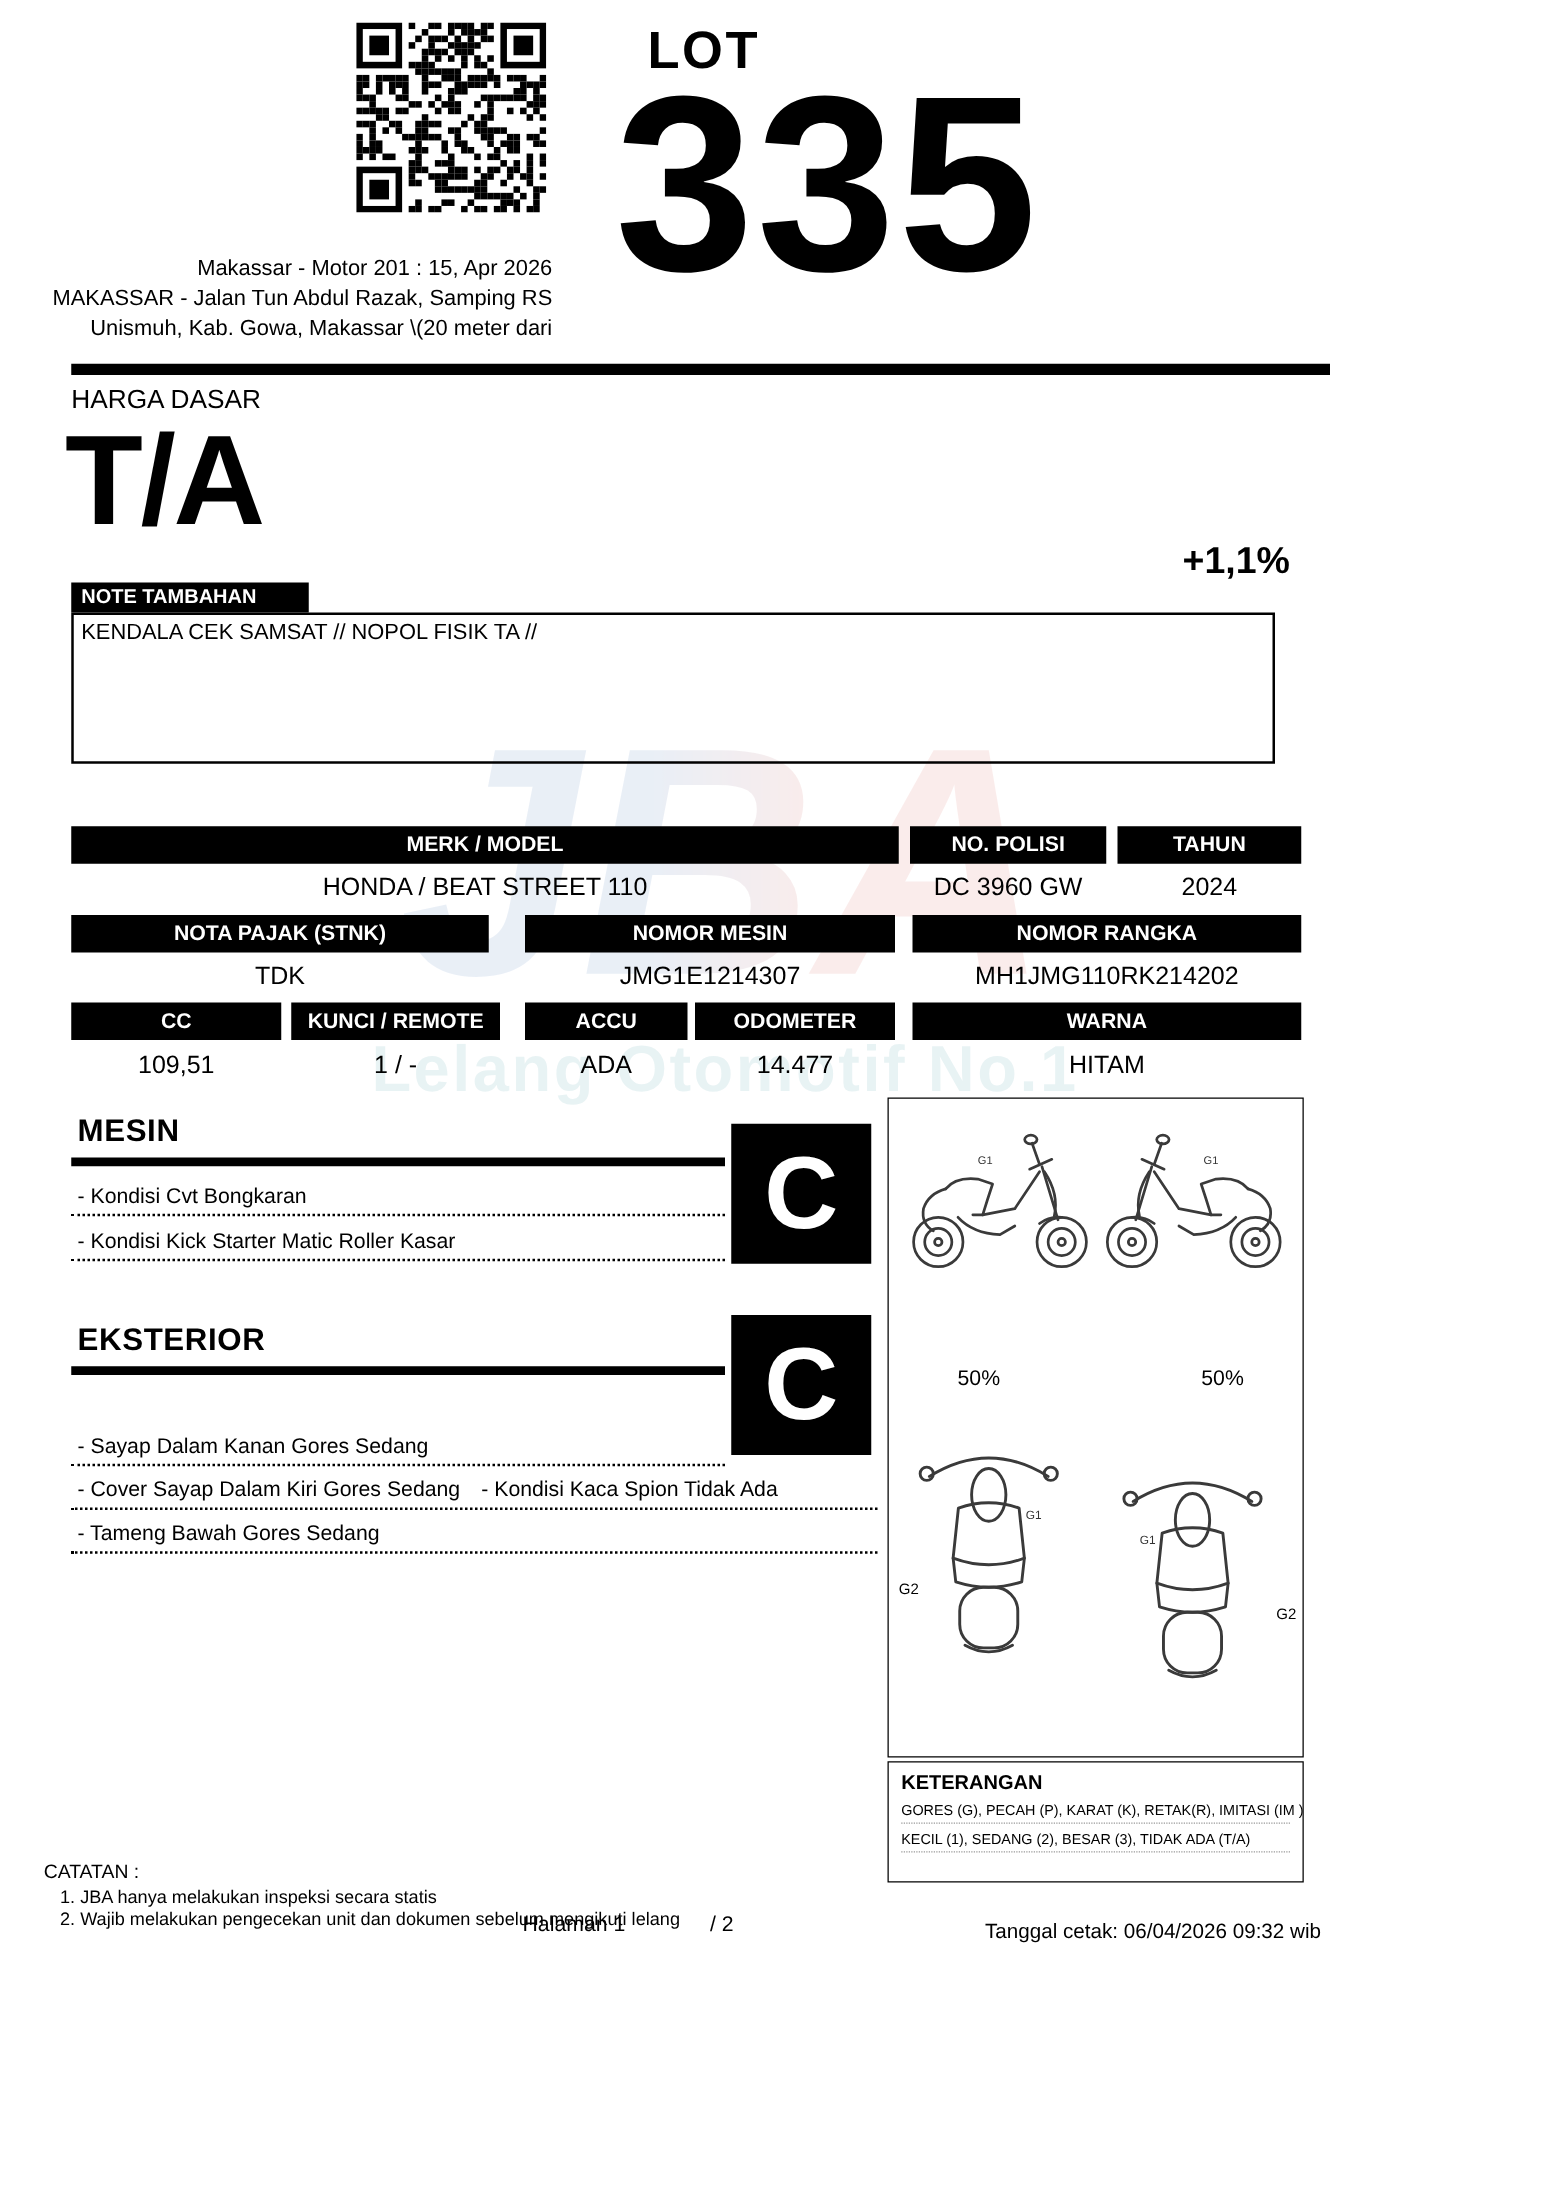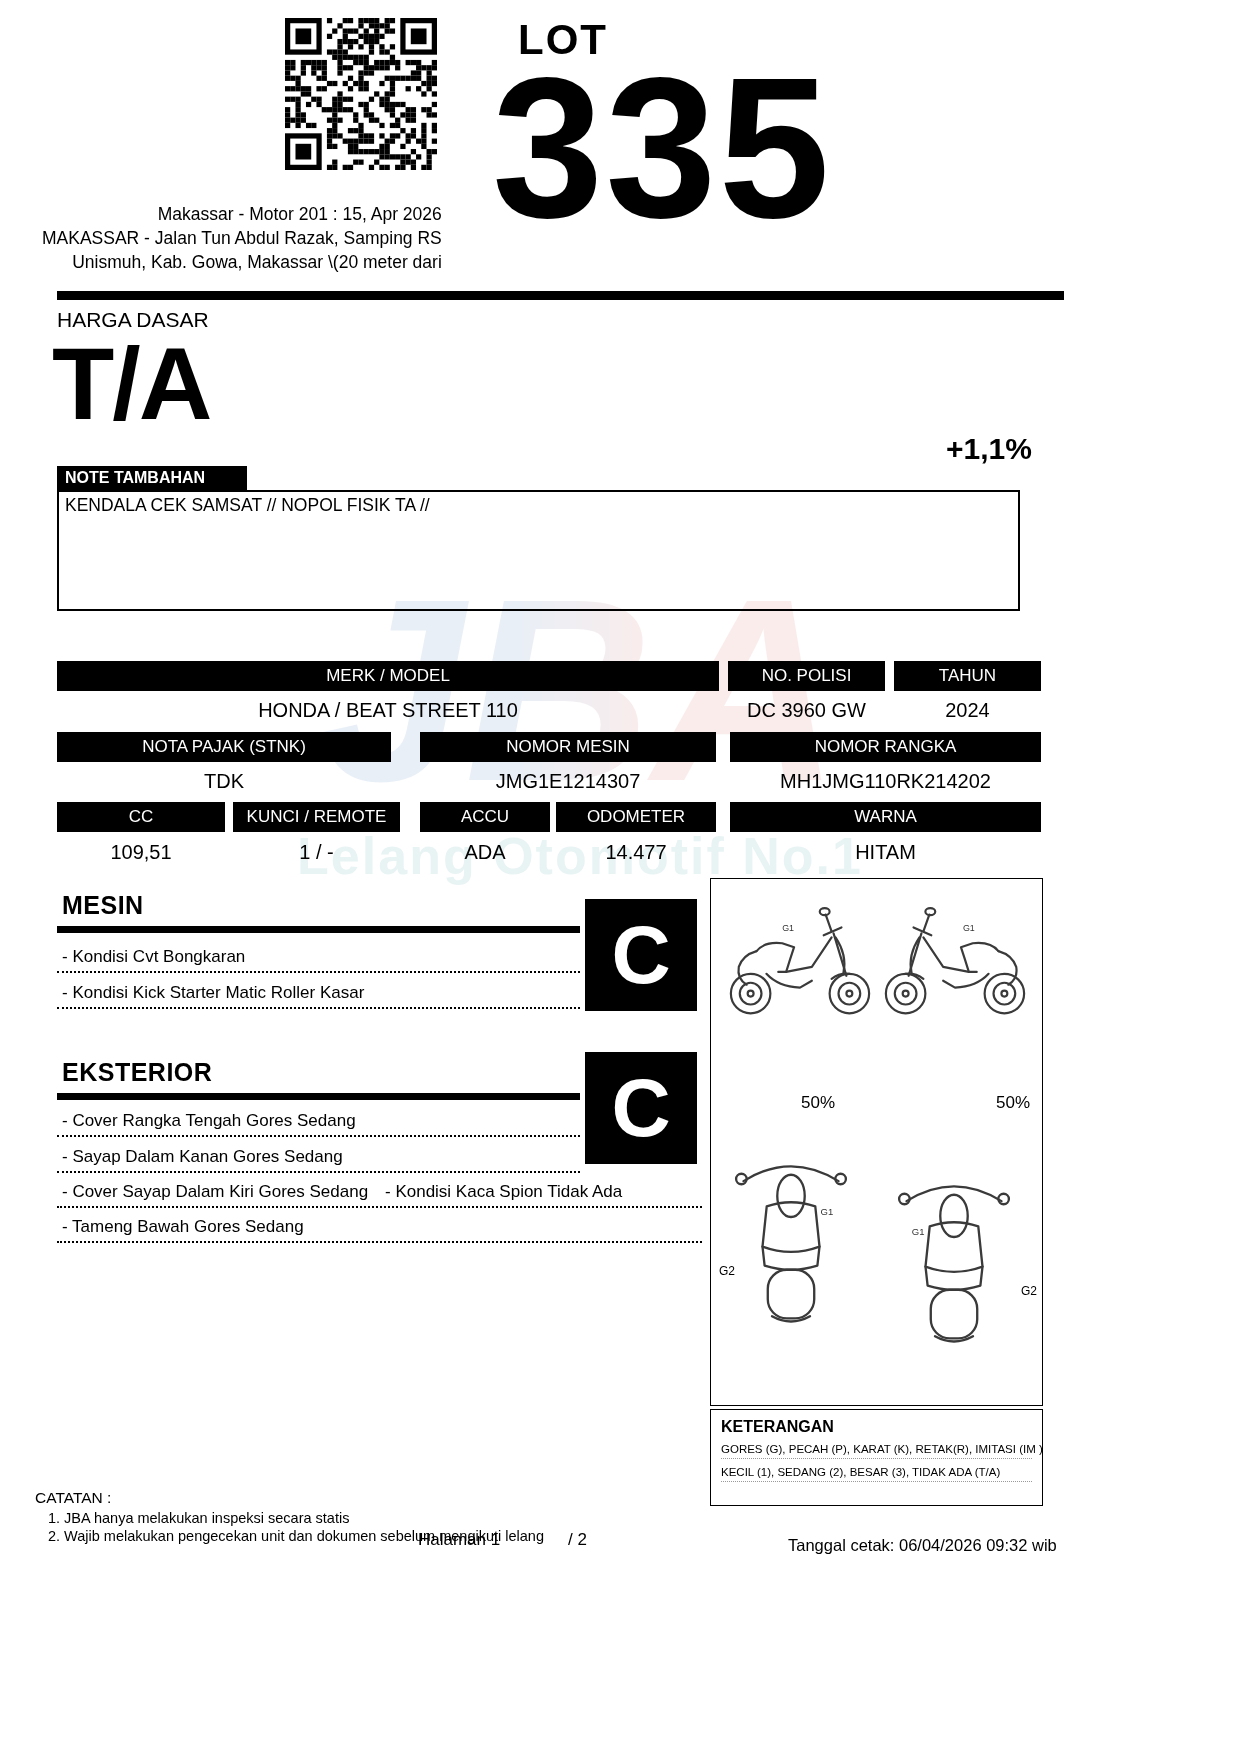--- a/index.html
+++ b/index.html
@@ -24,38 +24,38 @@
   .harga-label { position:absolute; left:57px; top:308px; font-size:21px; }
   .harga-value { position:absolute; left:52px; top:328px; font-size:102px; font-weight:bold; letter-spacing:-2px; line-height:1.1; }
   .increment { position:absolute; left:946px; top:432px; font-size:30px; font-weight:bold; }
 
   .note-tab { position:absolute; left:57px; top:466px; width:190px; height:24px; background:#000; color:#fff;
               font-size:16px; font-weight:bold; display:flex; align-items:center; padding-left:8px; }
   .note-box { position:absolute; left:57px; top:490px; width:963px; height:121px; border:2px solid #000;
               font-size:17.5px; padding:3px 6px; }
 
   
-  .th { position:absolute; background:#000; color:#fff; font-weight:normal; font-size:17px; height:30px;
+  .th { position:absolute; background:#000; color:#fff; font-weight:bold; font-size:17px; height:30px;
         display:flex; align-items:center; justify-content:center;text-align:right; }
   .td { position:absolute; font-size:20px; height:28px; display:flex; align-items:center; justify-content:center; }
 
   
   .sec-title { position:absolute; font-size:25px; font-weight:bold; letter-spacing:0.5px; }
   .sec-bar { position:absolute; height:7px; background:#000; }
   .item { position:absolute; height:30px; border-bottom:2px dotted #000; font-size:17px; padding:4px 0 0 5px; }
   .item-col2 { position:absolute; left:328px; top:4px; }
   .grade { position:absolute; width:112px; height:112px; background:#000; color:#fff;
            display:flex; align-items:center; justify-content:center; font-size:82px; font-weight:bold; }
 
   
   .diagram-box { position:absolute; left:710px; top:878px; width:333px; height:528px; border:1.5px solid #000; }
   .keterangan-box { position:absolute; left:710px; top:1409px; width:333px; height:97px; border:1.5px solid #000; padding:8px 10px; }
   .ket-title { font-size:16px; font-weight:bold; }
   .ket-line { font-size:11.5px; margin-top:7px; padding-bottom:3px; border-bottom:1px dotted #999; white-space:nowrap; }
-  .pct { position:absolute; font-size:17px;margin-left:35px; }
+  .pct { position:absolute; font-size:17px; }
   .gmark { position:absolute; font-size:12px; }
 
   
   .catatan-title { position:absolute; left:35px; top:1489px; font-size:15.5px; }
   .catatan-line { position:absolute; left:48px; font-size:14.5px; }
   .halaman { position:absolute; left:418px; top:1530px; font-size:17px; }
   .halaman2 { position:absolute; left:568px; top:1530px; font-size:17px; }
   .print-date { position:absolute; left:788px; top:1536px; font-size:16.5px; }
 </style>
 </head>
@@ -440,21 +440,20 @@
   <div class="td" style="left:730px;top:838px;width:311px">HITAM</div>
 
   <div class="sec-title" style="left:62px;top:891px">MESIN</div>
   <div class="sec-bar" style="left:57px;top:926px;width:523px"></div>
   <div class="item" style="left:57px;top:943px;width:523px">- Kondisi Cvt Bongkaran</div>
   <div class="item" style="left:57px;top:979px;width:523px">- Kondisi Kick Starter Matic Roller Kasar</div>
   <div class="grade" style="left:585px;top:899px">C</div>
 
   <div class="sec-title" style="left:62px;top:1058px">EKSTERIOR</div>
   <div class="sec-bar" style="left:57px;top:1093px;width:523px"></div>
-  <div class="item" style="left:57px;top:1107px;width:523px">- Cover Rangka Tengah Gores Sedang</div>
   <div class="item" style="left:57px;top:1143px;width:523px">- Sayap Dalam Kanan Gores Sedang</div>
   <div class="item" style="left:57px;top:1178px;width:645px">
     <span>- Cover Sayap Dalam Kiri Gores Sedang</span>
     <span class="item-col2">- Kondisi Kaca Spion Tidak Ada</span>
   </div>
   <div class="item" style="left:57px;top:1213px;width:645px">- Tameng Bawah Gores Sedang</div>
   <div class="grade" style="left:585px;top:1052px">C</div>
 
   <svg width="0" height="0" style="position:absolute">
     <defs>

